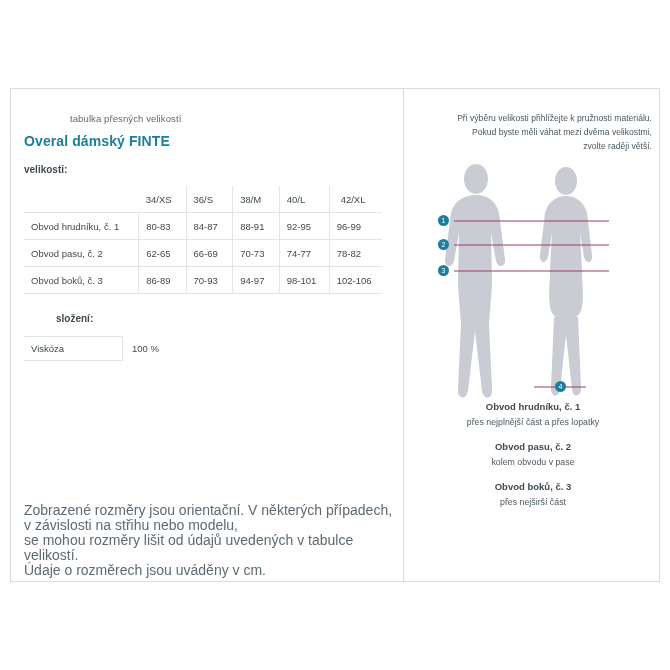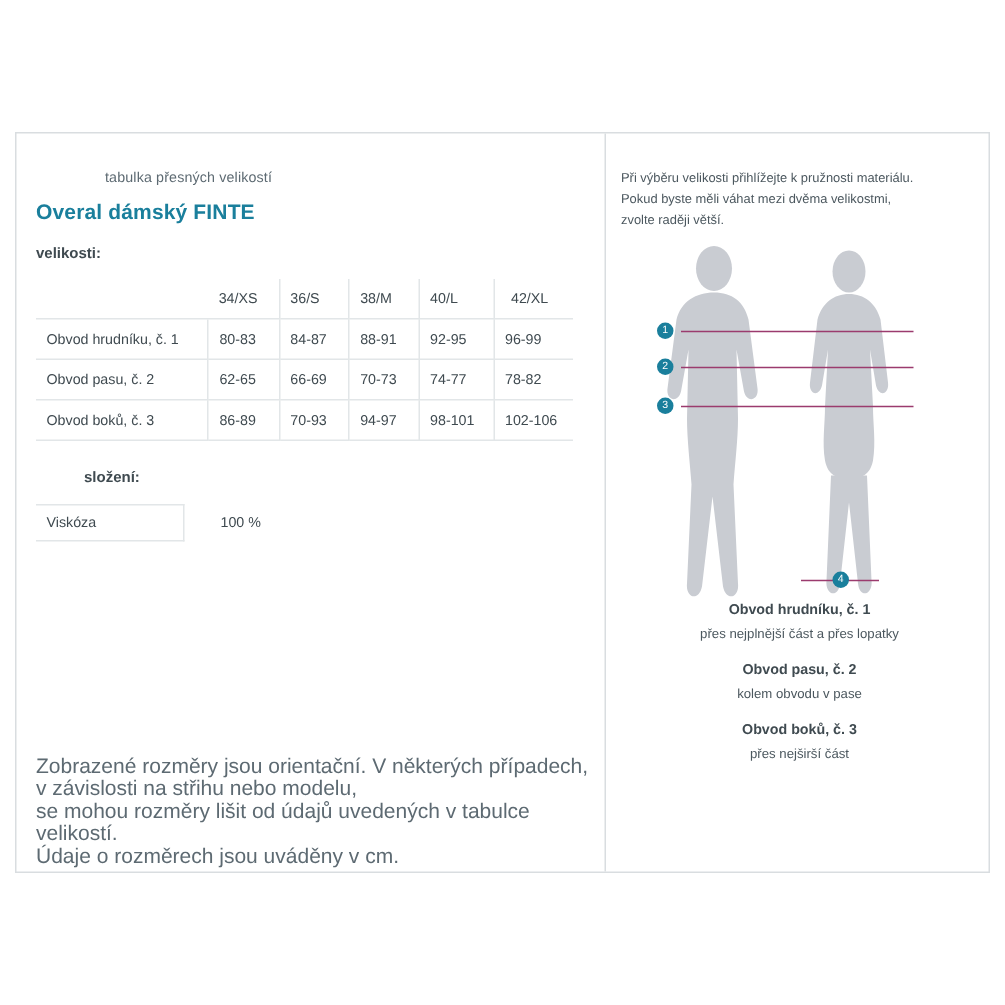--- a/index.html
+++ b/index.html
@@ -140,21 +140,21 @@
     padding: 6px 7px;
     color: #3f4a50;
     margin-left: 40px;
   }
   table.comp td.name {
     width: 84px;
     border-left: none;
   }
   table.comp td.val {
     border: none;
-    padding-left: 24px;
+    padding-left: 9px;
   }
 
   .footnote {
     position: absolute;
     left: 13px;
     top: 414px;
     width: 370px;
     font-size: 14px;
     line-height: 15px;
     color: #5d6a72;
@@ -166,21 +166,21 @@
     left: 404px;
     top: 89px;
     width: 256px;
     height: 492px;
   }
   .intro {
     position: absolute;
     left: 10px;
     top: 22px;
     width: 238px;
-    text-align: left;
+    text-align: right;
     font-size: 8.6px;
     line-height: 14px;
     color: #4b575e;
   }
   .figure {
     position: absolute;
     left: 10px;
     top: 70px;
     width: 238px;
     height: 300px;

